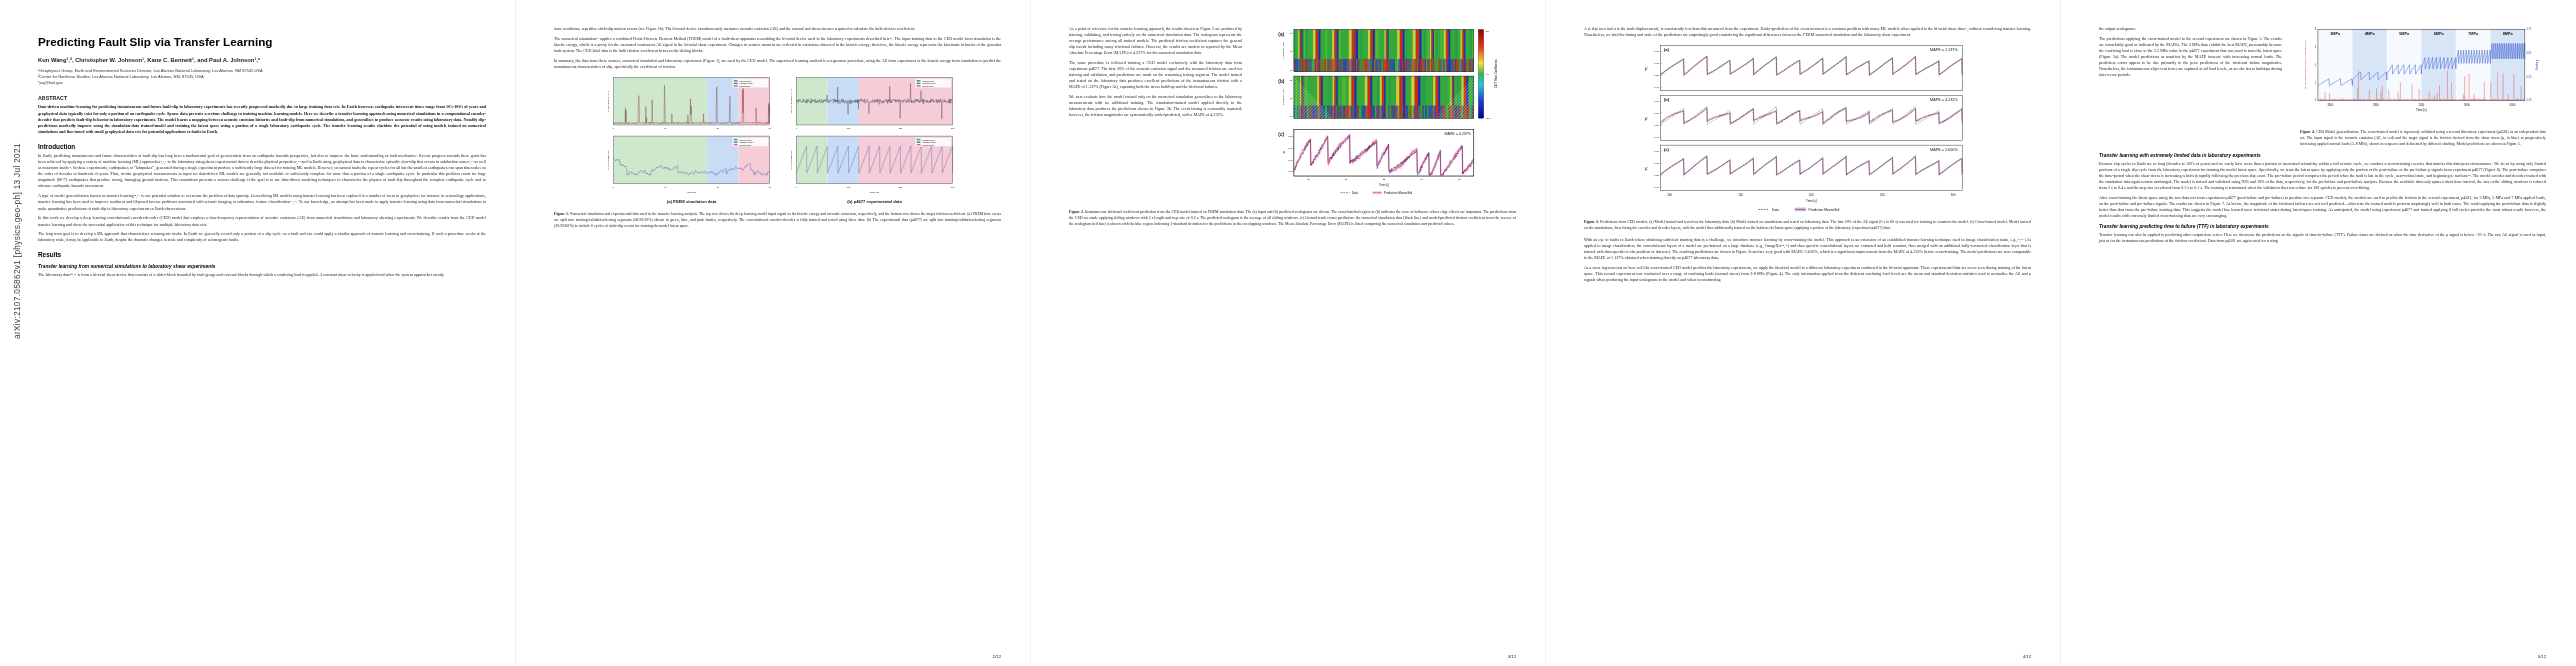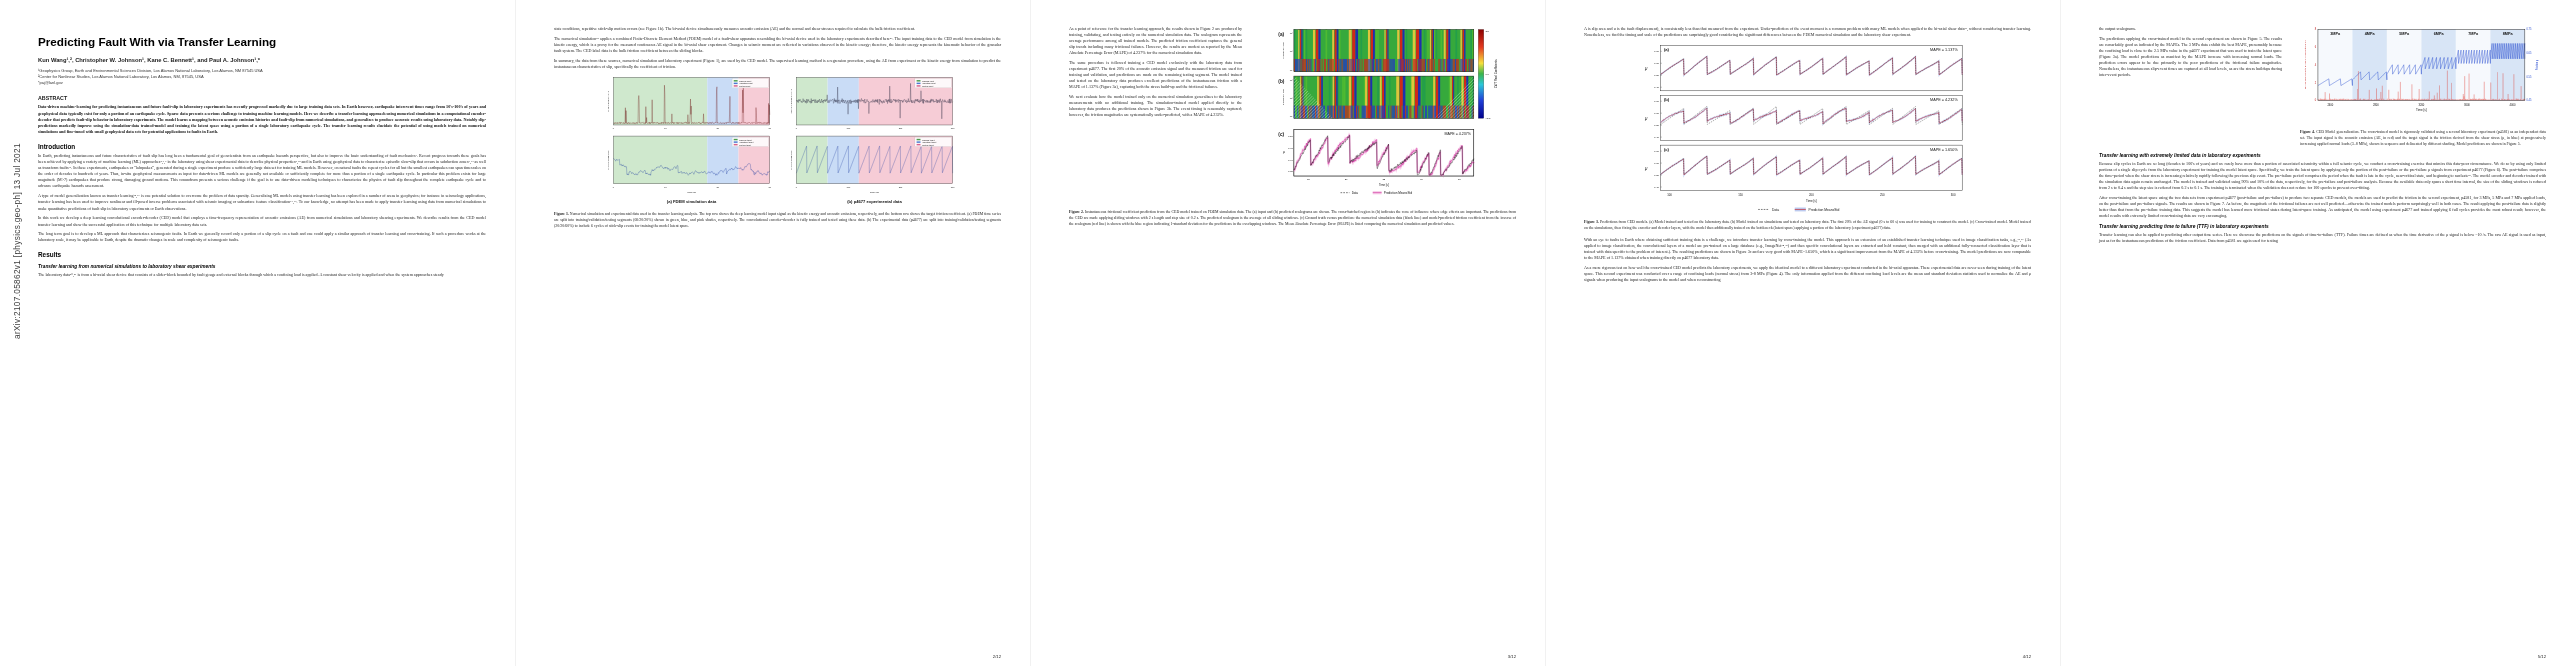--- a/index.html
+++ b/index.html
@@ -30,21 +30,21 @@
   .p3-left{width:173px}
   .p5-grid{display:flex;justify-content:space-between;gap:5.6px;margin-bottom:2.2px}
   .p5-left{width:183px}
   .p5-right{width:246px}
 </style>
 </head>
 <body>
 
 <div class="page">
   <div class="arxiv-stamp">arXiv:2107.05862v1 [physics.geo-ph] 13 Jul 2021</div>
-  <h1 class="title">Predicting Fault With via Transfer Learning</h1>
+  <h1 class="title">Predicting Fault Slip via Transfer Learning</h1>
   <div class="authors">Kun Wang¹,², Christopher W. Johnson¹, Kane C. Bennett¹, and Paul A. Johnson¹,*</div>
   <div class="affil">¹Geophysics Group, Earth and Environmental Sciences Division, Los Alamos National Laboratory, Los Alamos, NM 87545 USA</div>
   <div class="affil">²Center for Nonlinear Studies, Los Alamos National Laboratory, Los Alamos, NM, 87545, USA</div>
   <div class="affil">*paj@lanl.gov</div>
   <div class="abstract-label">ABSTRACT</div>
   <div class="abstract">Data-driven machine-learning for predicting instantaneous and future fault-slip in laboratory experiments has recently progressed markedly due to large training data sets. In Earth however, earthquake interevent times range from 10's-100's of years and geophysical data typically exist for only a portion of an earthquake cycle. Sparse data presents a serious challenge to training machine learning models. Here we describe a transfer learning approach using numerical simulations in a computational encoder-decoder that predicts fault-slip behavior in laboratory experiments. The model learns a mapping between acoustic emission histories and fault-slip from numerical simulations, and generalizes to produce accurate results using laboratory data. Notably slip-predictions markedly improve using the simulation-data trained-model and training the latent space using a portion of a single laboratory earthquake cycle. The transfer learning results elucidate the potential of using models trained on numerical simulations and fine-tuned with small geophysical data sets for potential applications to faults in Earth.</div>
   <h2 class="sec">Introduction</h2>
   <div class="body-text">
     <p>In Earth, predicting instantaneous and future characteristics of fault slip has long been a fundamental goal of geoscientists from an earthquake hazards perspective, but also to improve the basic understanding of fault mechanics¹. Recent progress towards these goals has been achieved by applying a variety of machine learning (ML) approaches²,³,⁴ in the laboratory using shear experimental data to describe physical properties⁵,¹² and in Earth using geophysical data to characterize episodic slow-slip that occurs in subduction zones⁹,¹³ as well as transform faults¹⁴. In these experiments, earthquakes or “labquakes”, generated during a single experiment produce a sufficiently large data set for training ML models. However, on natural faults the repeat cycles for all but the smallest earthquakes can span timescales on the order of decades to hundreds of years. Thus, in-situ geophysical measurements as input for data-driven ML models are generally not available or sufficiently complete for more than a portion of a single earthquake cycle. In particular this problem exists for large magnitude (M&gt;7) earthquakes that produce strong, damaging ground motions. This conundrum presents a serious challenge if the goal is to use data-driven modeling techniques to characterize the physics of fault slip throughout the complete earthquake cycle and to advance earthquake hazards assessment.</p>
     <p>A type of model generalization known as transfer learning¹⁵,¹⁶ is one potential solution to overcome the problem of data sparsity. Generalizing ML models using transfer learning has been explored in a number of areas in geophysics; for instance in seismology applications, transfer learning has been used to improve nonlinear and ill-posed inverse problems associated with seismic imaging or subsurface feature classification¹⁷,¹⁹. To our knowledge, no attempt has been made to apply transfer learning using data from numerical simulations to make quantitative predictions of fault slip in laboratory experiments or Earth observations.</p>

